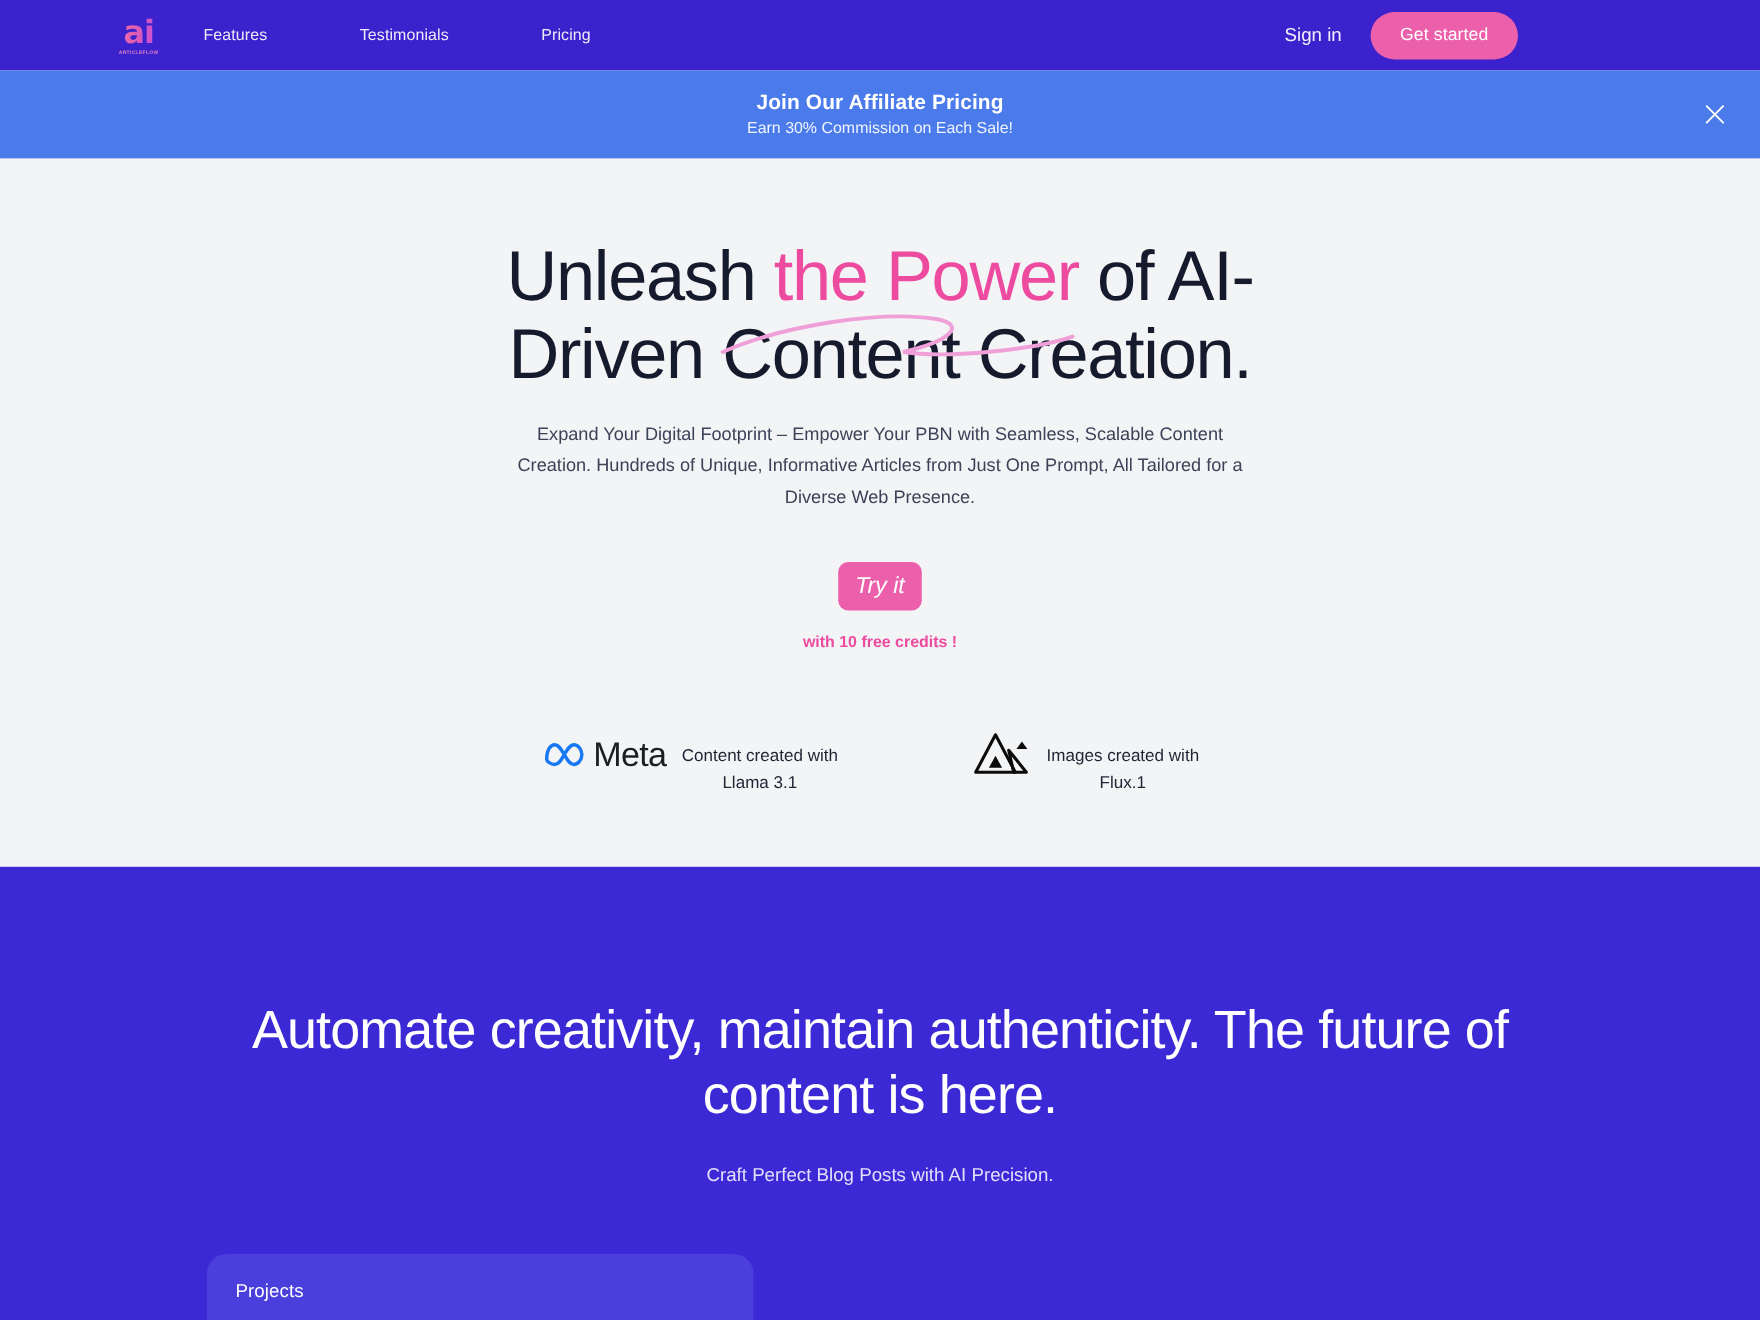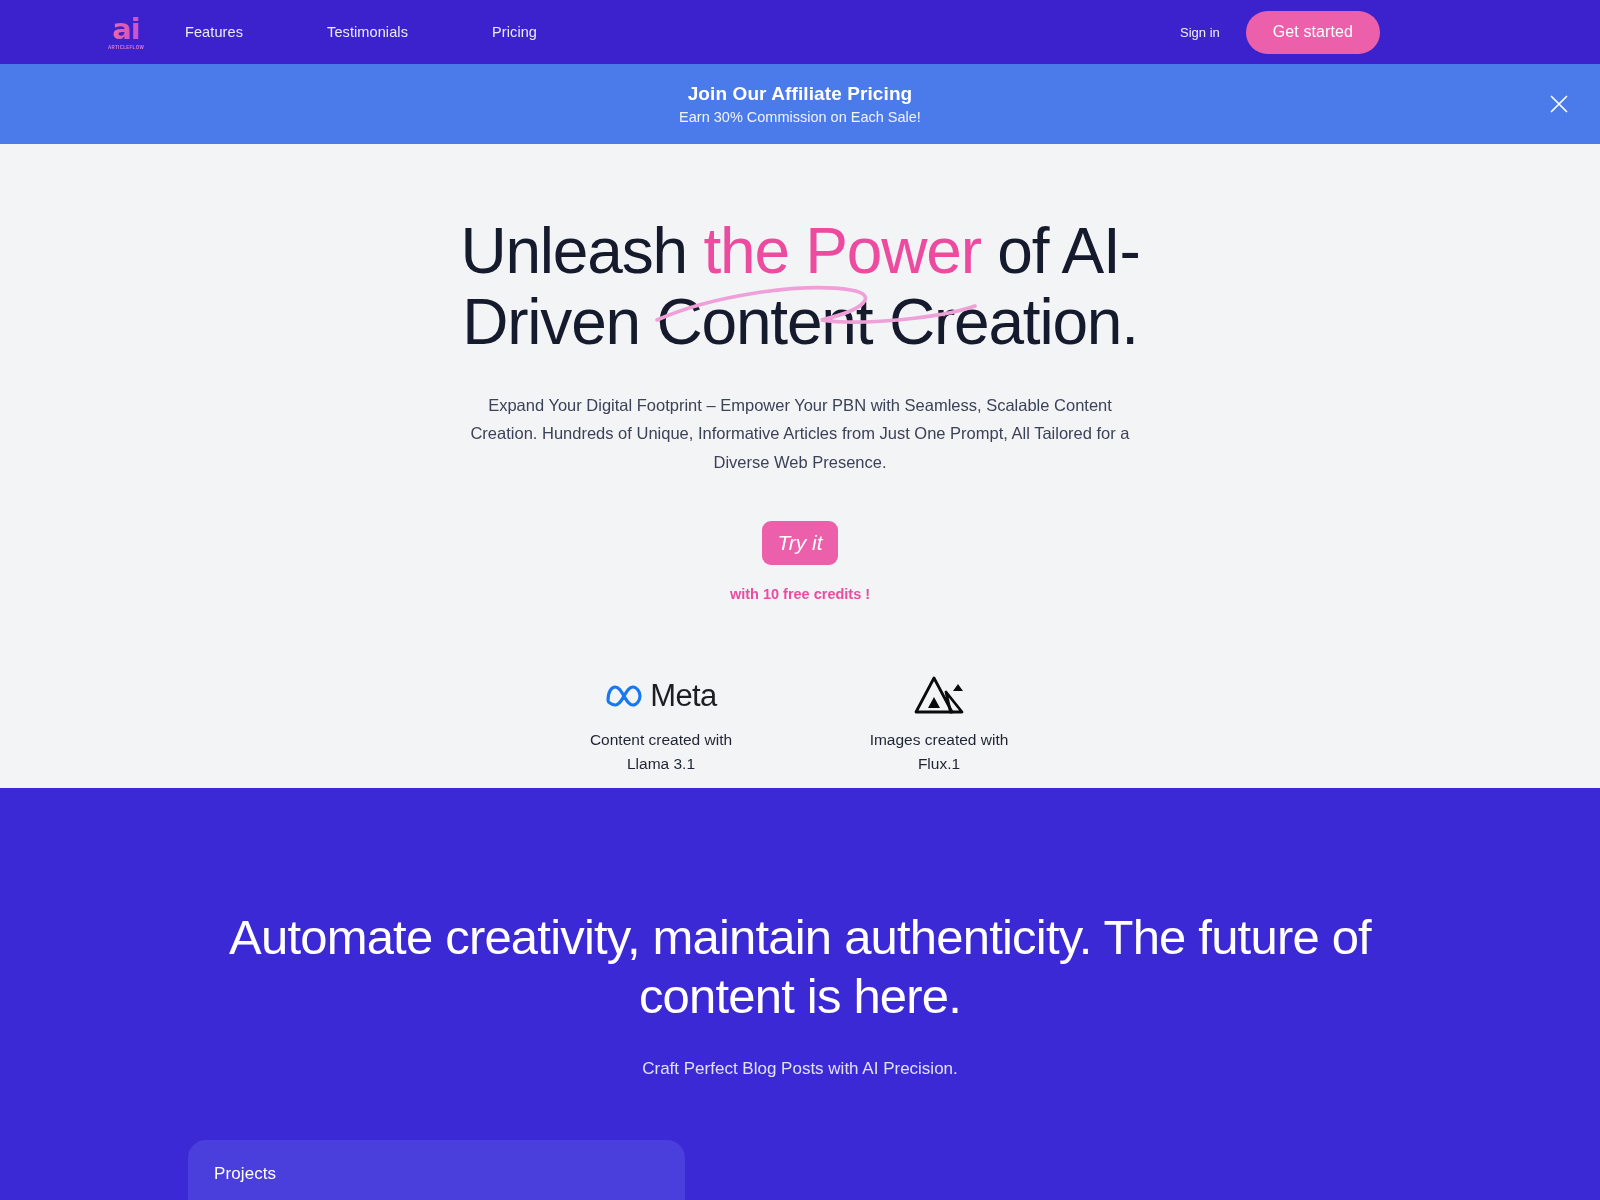--- a/index.html
+++ b/index.html
@@ -49,21 +49,21 @@
   .nav-link {
     color:#EDEBFA; font-size:14.5px;
     text-decoration:none; cursor:pointer;
     letter-spacing:0.1px;
   }
   .nav-right {
     margin-left:auto;
     display:flex; align-items:center; gap:26px;
   }
   .signin-link {
-    color:#F2F0FC; font-size:13px;
+    color:#F2F0FC; font-size:17px;
     text-decoration:none; cursor:pointer;
   }
   .get-started-btn {
     background:#EC5FAA;
     color:#fff;
     border:none;
     border-radius:24px;
     padding:0 27px;
     height:43px;
     font-size:16px;
@@ -120,21 +120,21 @@
     font-family:"Liberation Sans", sans-serif;
   }
   .hl-pink { color:#EC4BA0; }
   .squiggle {
     position:absolute;
     left:246px; top:60px;
     width:330px; height:50px;
     pointer-events:none;
   }
   .hero-sub {
-    margin-top:33px;
+    margin-top:23px;
     width:660px;
     text-align:center;
     font-size:16.5px;
     line-height:1.72;
     color:#3C4257;
   }
   .try-btn {
     margin-top:45px;
     background:#EC5FAA;
     color:#fff;
@@ -153,21 +153,21 @@
     font-weight:700;
   }
 
   
   .partners {
     margin-top:73px;
     display:flex;
     gap:108px;
     align-items:flex-start;
   }
-  .partner { display:flex; flex-direction:column; }
+  .partner { display:flex; flex-direction:row; }
   .partner-logo {
     height:42px;
     display:flex; align-items:center; justify-content:center;
     gap:7px;
   }
   .meta-word {
     font-size:31px;
     color:#1C1E21;
     letter-spacing:-0.6px;
     font-family:"Liberation Sans", sans-serif;

